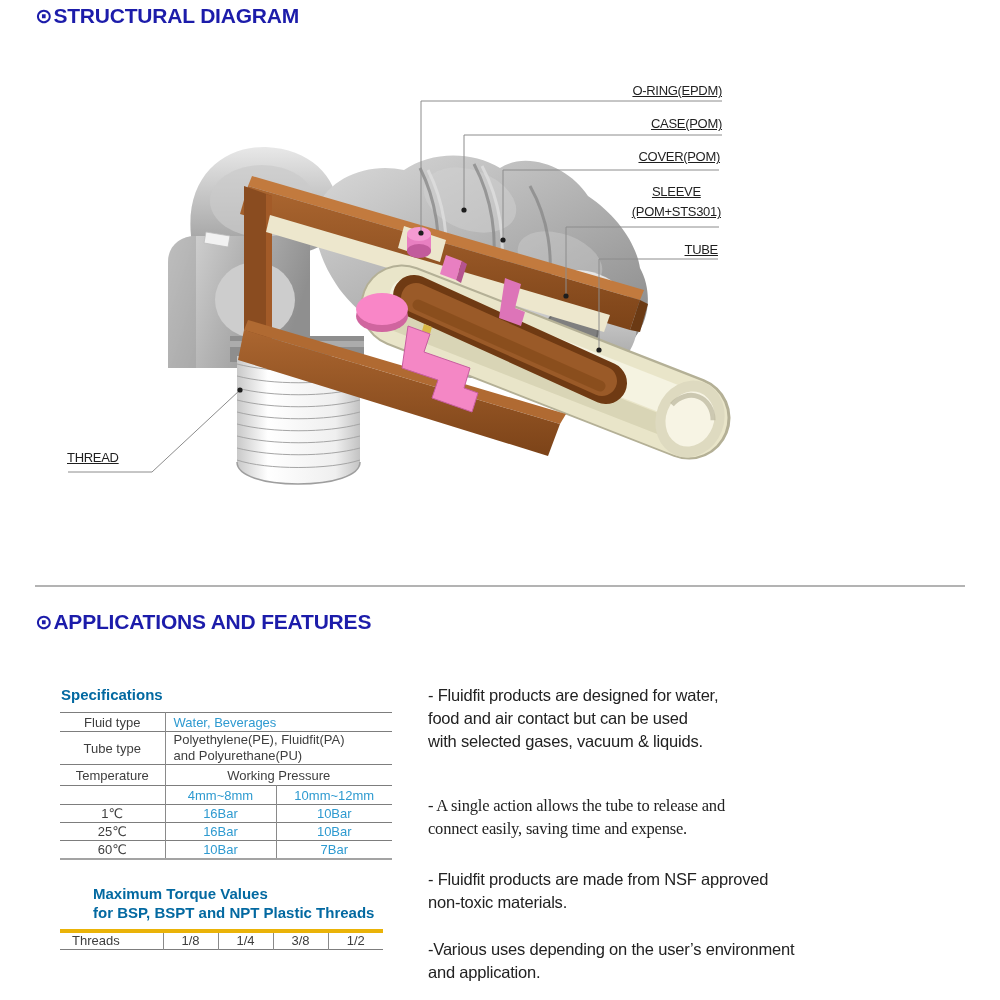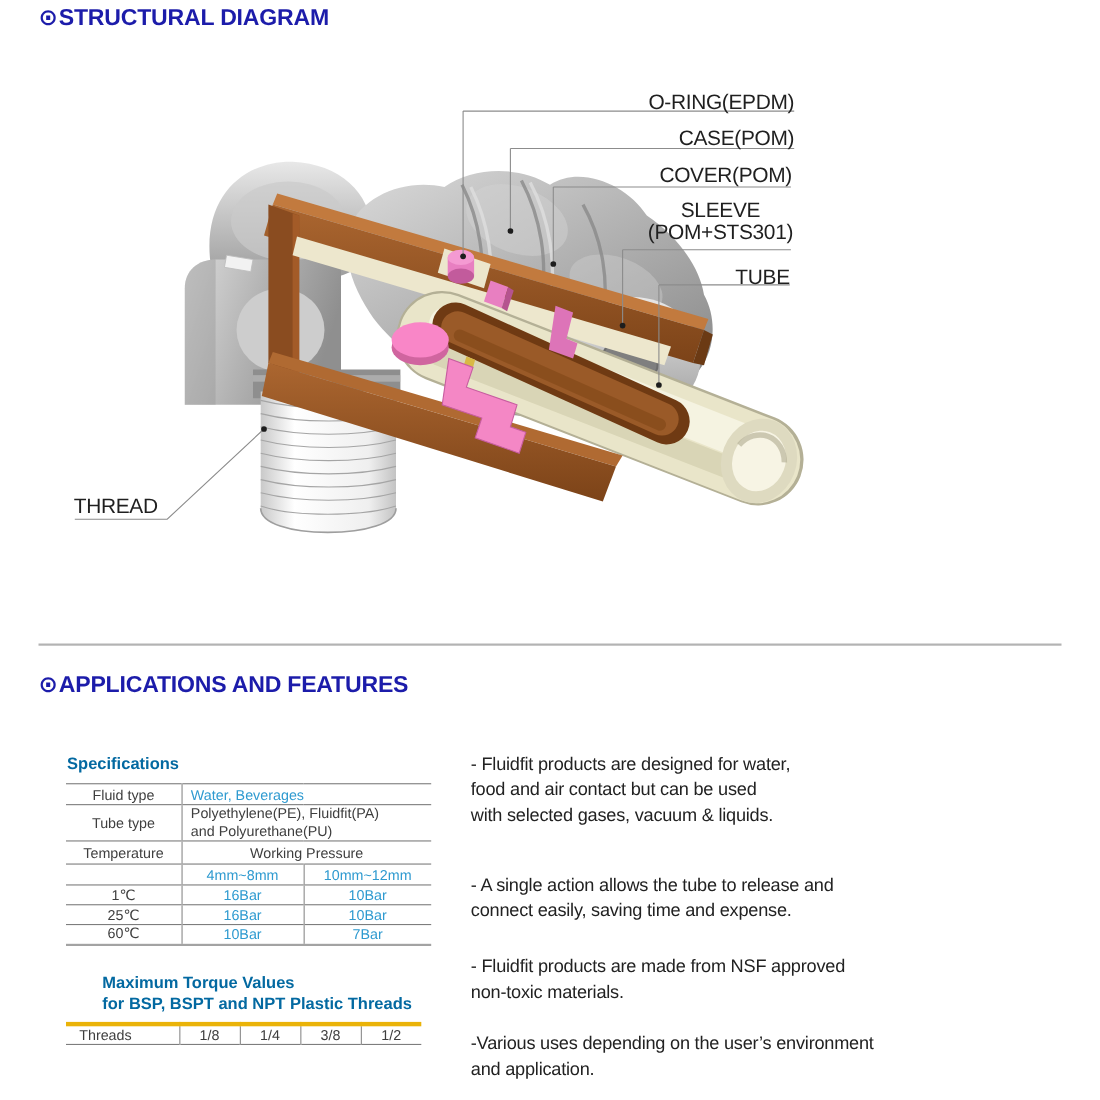--- a/index.html
+++ b/index.html
@@ -3,21 +3,21 @@
 <meta charset="utf-8">
 <style>
   html,body{margin:0;padding:0;background:#ffffff;}
   #page{position:relative;width:1000px;height:1000px;background:#fff;overflow:hidden;
         font-family:"Liberation Sans","DejaVu Sans",sans-serif;}
   .abs{position:absolute;}
   
   .sec-h{color:#1c1caa;font-weight:bold;font-size:21px;letter-spacing:-0.2px;white-space:nowrap;}
   .sec-h .odot{font-size:21px;margin-right:1px;}
   
-  .dlabel{color:#1f1f1f;font-size:19px;letter-spacing:-0.3px;white-space:nowrap;}
+  .dlabel{color:#1f1f1f;font-size:13px;letter-spacing:-0.3px;white-space:nowrap;text-decoration:underline;}
   .dlabel.center{text-align:center;line-height:20px;}
   
   .divider{height:2px;background:#b3b3b3;}
   
   .subt{color:#0369a1;font-weight:bold;font-size:15px;line-height:19px;white-space:nowrap;}
   
   table{border-collapse:collapse;table-layout:fixed;}
   .spec-table,.torque-table{font-size:13px;color:#3e3e3e;}
   .spec-table td,.torque-table td{padding:0 4px;overflow:hidden;}
   .spec-table tr{border-top:1px solid #7d7d7d;}
@@ -259,21 +259,21 @@
       <td class="vline ctr">3/8</td>
       <td class="vline ctr">1/2</td>
     </tr>
   </tbody>
     </table>
 
   <div class="abs" style="left:428px;top:684px;width:500px;">
     <div class="feat" style="margin-bottom:41px;">- Fluidfit products are designed for water,
   food and air contact but can be used
  with selected gases, vacuum &amp; liquids.</div>
-    <div class="feat" style="margin-bottom:28px;">- A single action allows the tube to release and
+    <div class="feat" style="margin-bottom:28px;font-family:Liberation Serif, serif;">- A single action allows the tube to release and
    connect easily, saving time and expense.</div>
     <div class="feat" style="margin-bottom:24px;">- Fluidfit products are made from NSF approved
    non-toxic materials.</div>
     <div class="feat">-Various uses depending on the user’s environment
   and application.</div>
   </div>
 
 </div>
 
 </body></html>

